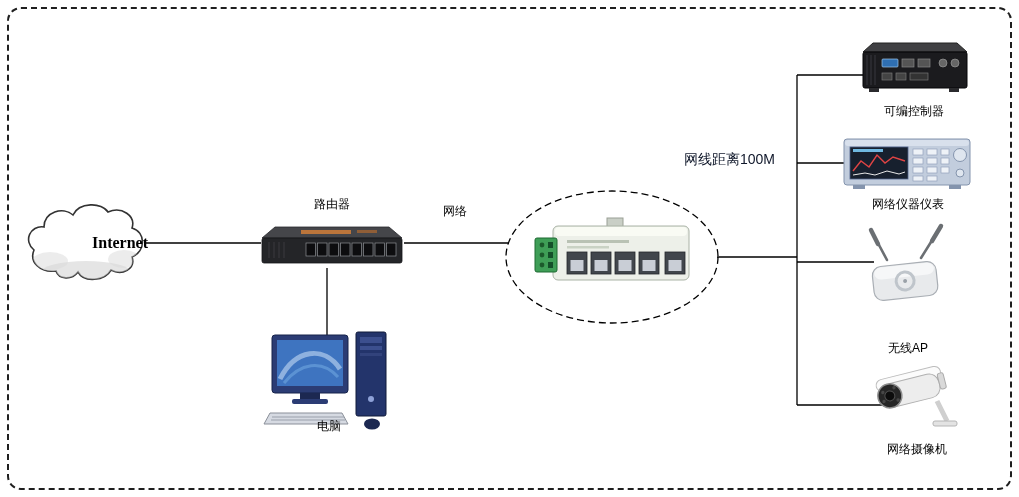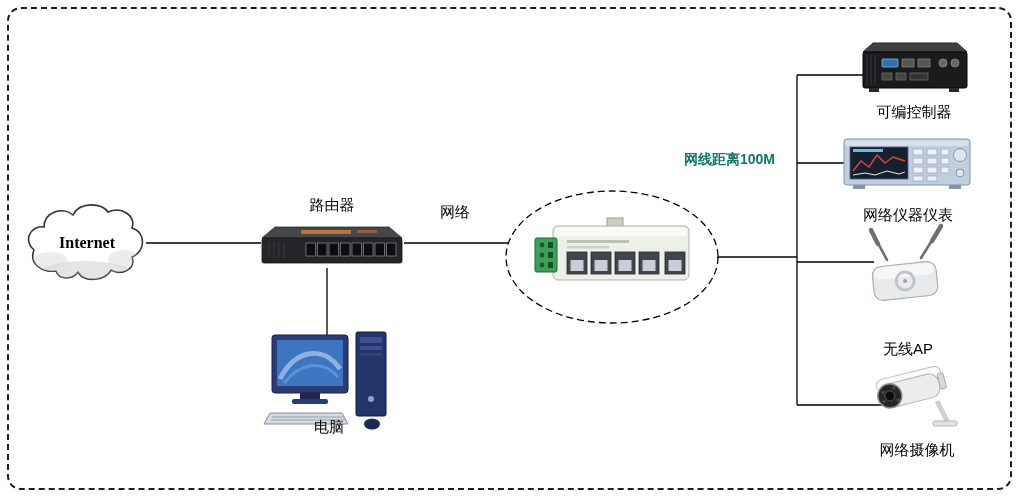--- a/index.html
+++ b/index.html
@@ -7,29 +7,29 @@
     position:relative;width:1019px;height:497px;background:#ffffff;
     font-family:"Liberation Sans","DejaVu Sans",sans-serif;overflow:hidden;
   }
   .frame{
     position:absolute;left:7px;top:7px;right:7px;bottom:7px;
     border:2px dashed #1f1f1f;border-radius:14px;pointer-events:none;
   }
   .wires{position:absolute;left:0;top:0;}
   .node{position:absolute;}
   .label{
-    position:absolute;text-align:center;font-size:15px;color:#000;
+    position:absolute;text-align:center;font-size:12px;color:#000;
     font-family:"Liberation Sans","DejaVu Sans",sans-serif;white-space:nowrap;
   }
   .internet-label{
     font-family:"Liberation Serif","DejaVu Serif",serif;
-    font-weight:bold;font-size:16px;
+    font-weight:bold;font-size:16px;text-align:right;
   }
   .red-note{
-    position:absolute;font-size:14px;font-weight:bold;color:#0f766e;
+    position:absolute;font-size:14px;font-weight:normal;color:#0f172a;
     white-space:nowrap;
   }
 </style>
 </head>
 <body>
 
 <div class="canvas">
 
   <div class="frame"></div>
 
@@ -178,21 +178,21 @@
         <rect x="86" y="36" width="10" height="6"></rect>
         <rect x="100" y="36" width="8" height="6"></rect>
       <rect x="72" y="45" width="10" height="5"></rect>
         <rect x="86" y="45" width="10" height="5"></rect>
     </g>
     <circle cx="119" cy="24" r="6.5" fill="#dfe6ef" stroke="#8494ad"></circle>
     <circle cx="119" cy="42" r="4" fill="#dfe6ef" stroke="#8494ad"></circle>
     <rect x="12" y="54" width="12" height="4" fill="#8494ad"></rect>
     <rect x="108" y="54" width="12" height="4" fill="#8494ad"></rect>
   </svg>
-  <div class="label" style="left:841px;top:206px;width:134px;">网络仪器仪表</div>
+  <div class="label" style="left:841px;top:196px;width:134px;">网络仪器仪表</div>
 
   <svg class="node" style="left:857px;top:220px;" width="102" height="86" viewBox="0 0 102 86">
     <g stroke="#6b6f73" stroke-linecap="round">
       <line x1="30" y1="40" x2="14" y2="10" stroke-width="2.6"></line>
       <line x1="21" y1="24" x2="14" y2="10" stroke-width="4.4"></line>
       <line x1="64" y1="38" x2="84" y2="6" stroke-width="2.6"></line>
       <line x1="75" y1="21" x2="84" y2="6" stroke-width="4.4"></line>
     </g>
     <g transform="rotate(-6 48 60)">
       <rect x="16" y="44" width="64" height="34" rx="9" fill="#e8eaec" stroke="#a9aeb4" stroke-width="1.2"></rect>

